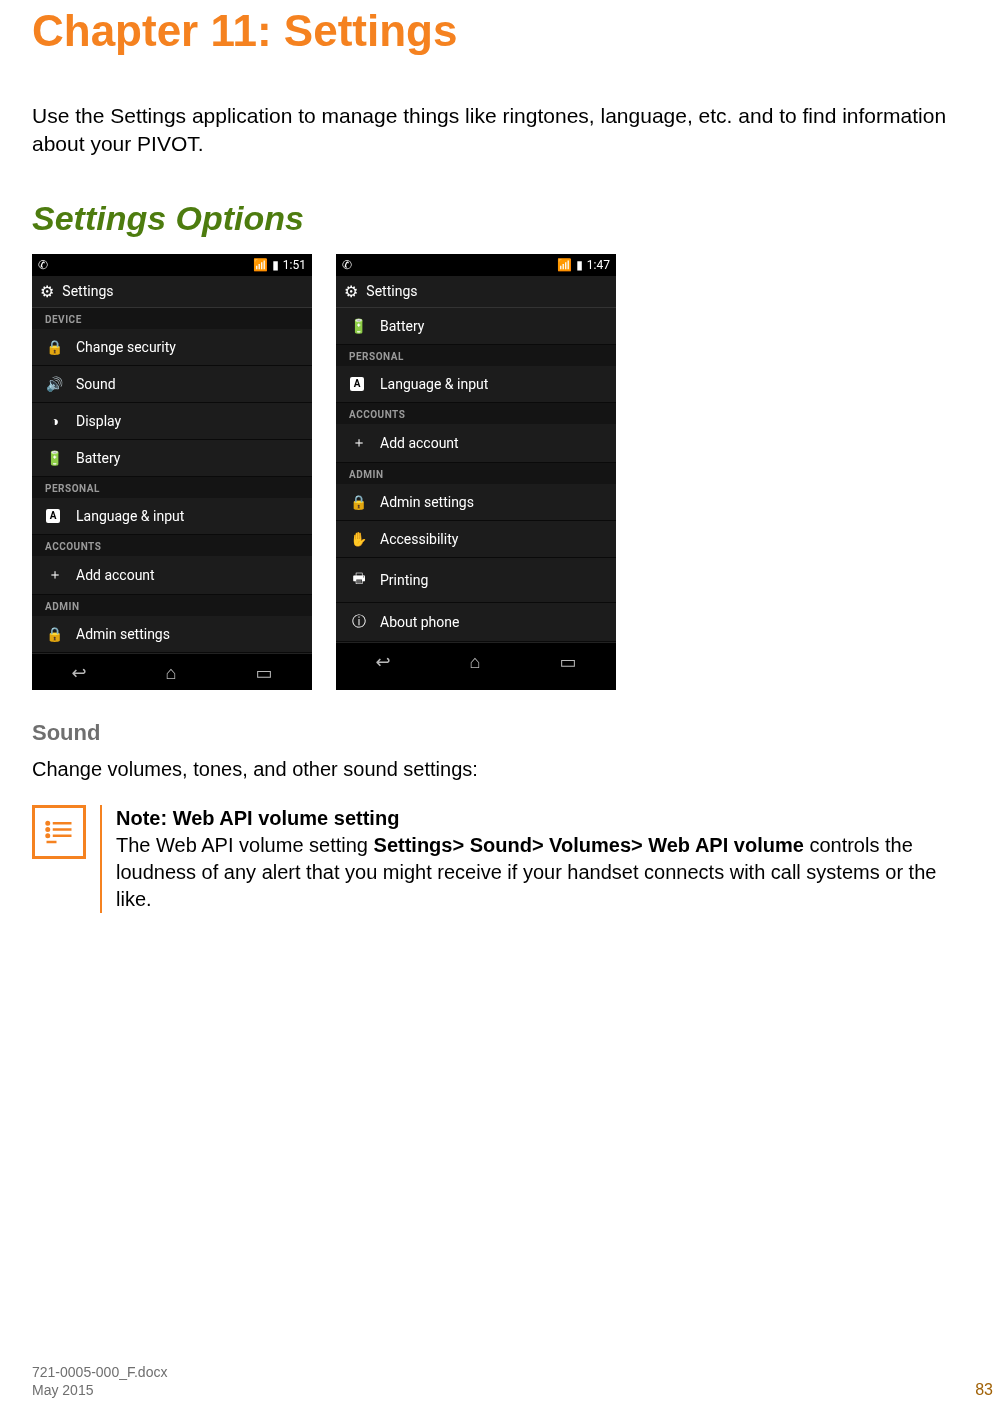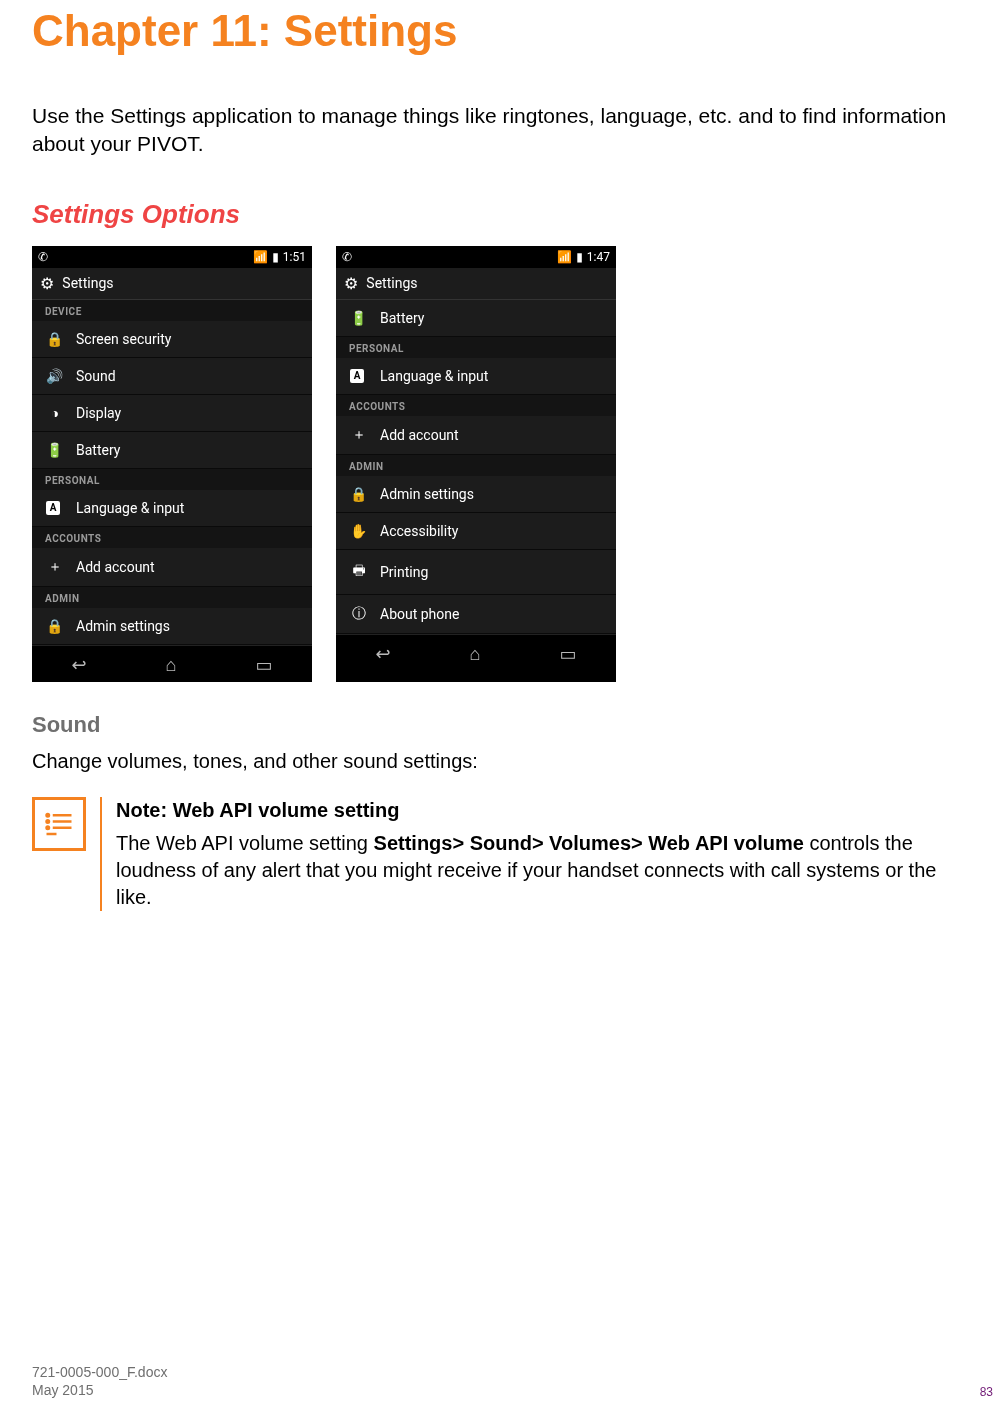--- a/index.html
+++ b/index.html
@@ -20,22 +20,22 @@
     margin-top: 6px;
     margin-bottom: 46px;
   }
   .intro {
     font-size: 21px;
     line-height: 1.35;
     margin-bottom: 40px;
   }
   .section-title {
     font-family: "Trebuchet MS", Arial, sans-serif;
-    color: #ef4444;
-    font-size: 26px;
+    color: #4d7c0f;
+    font-size: 34px;
     font-style: italic;
     font-weight: 700;
     margin-bottom: 16px;
   }
   .screens {
     display: flex;
     gap: 24px;
     margin-bottom: 30px;
   }
   .phone {
@@ -123,35 +123,35 @@
   .note-rule {
     width: 2px;
     align-self: stretch;
     background: #f58220;
     flex-shrink: 0;
   }
   .note-body {
     font-size: 20px;
     line-height: 1.35;
   }
-  .note-body .nt { font-weight: 700; margin-bottom: 6px; }
+  .note-body .nt { font-weight: 700; }
   .note-body .bold { font-weight: 700; }
   .footer {
     position: absolute;
     bottom: 18px;
     left: 32px;
     right: 10px;
     display: flex;
     justify-content: space-between;
     align-items: flex-end;
     font-size: 14px;
     color: #6f6f6f;
   }
   .footer-left { line-height: 1.3; }
-  .footer-right { color: #701a75; font-size: 12px; text-align: center; }
+  .footer-right { color: #a16207; font-size: 16px; text-align: center; }
   .lang-box {
     width:14px;height:14px;background:#fff;border-radius:2px;
     display:flex;align-items:center;justify-content:center;
     color:#000;font-size:10px;font-weight:700;
   }
 </style>
 </head>
 <body>
 
 <h1 class="chapter-title">Chapter 11: Settings</h1>
@@ -172,21 +172,21 @@
       </span>
     </div>
     <div class="titlebar">
       <span class="gear">⚙</span>
       <span>Settings</span>
     </div>
 
     <div class="section-hdr">DEVICE</div>
     <div class="row">
       <span class="ic">🔒</span>
-      <span>Screen security</span>
+      <span>Change security</span>
     </div>
     <div class="row">
       <span class="ic">🔊</span>
       <span>Sound</span>
     </div>
     <div class="row">
       <span class="ic">◑</span>
       <span>Display</span>
     </div>
     <div class="row">

